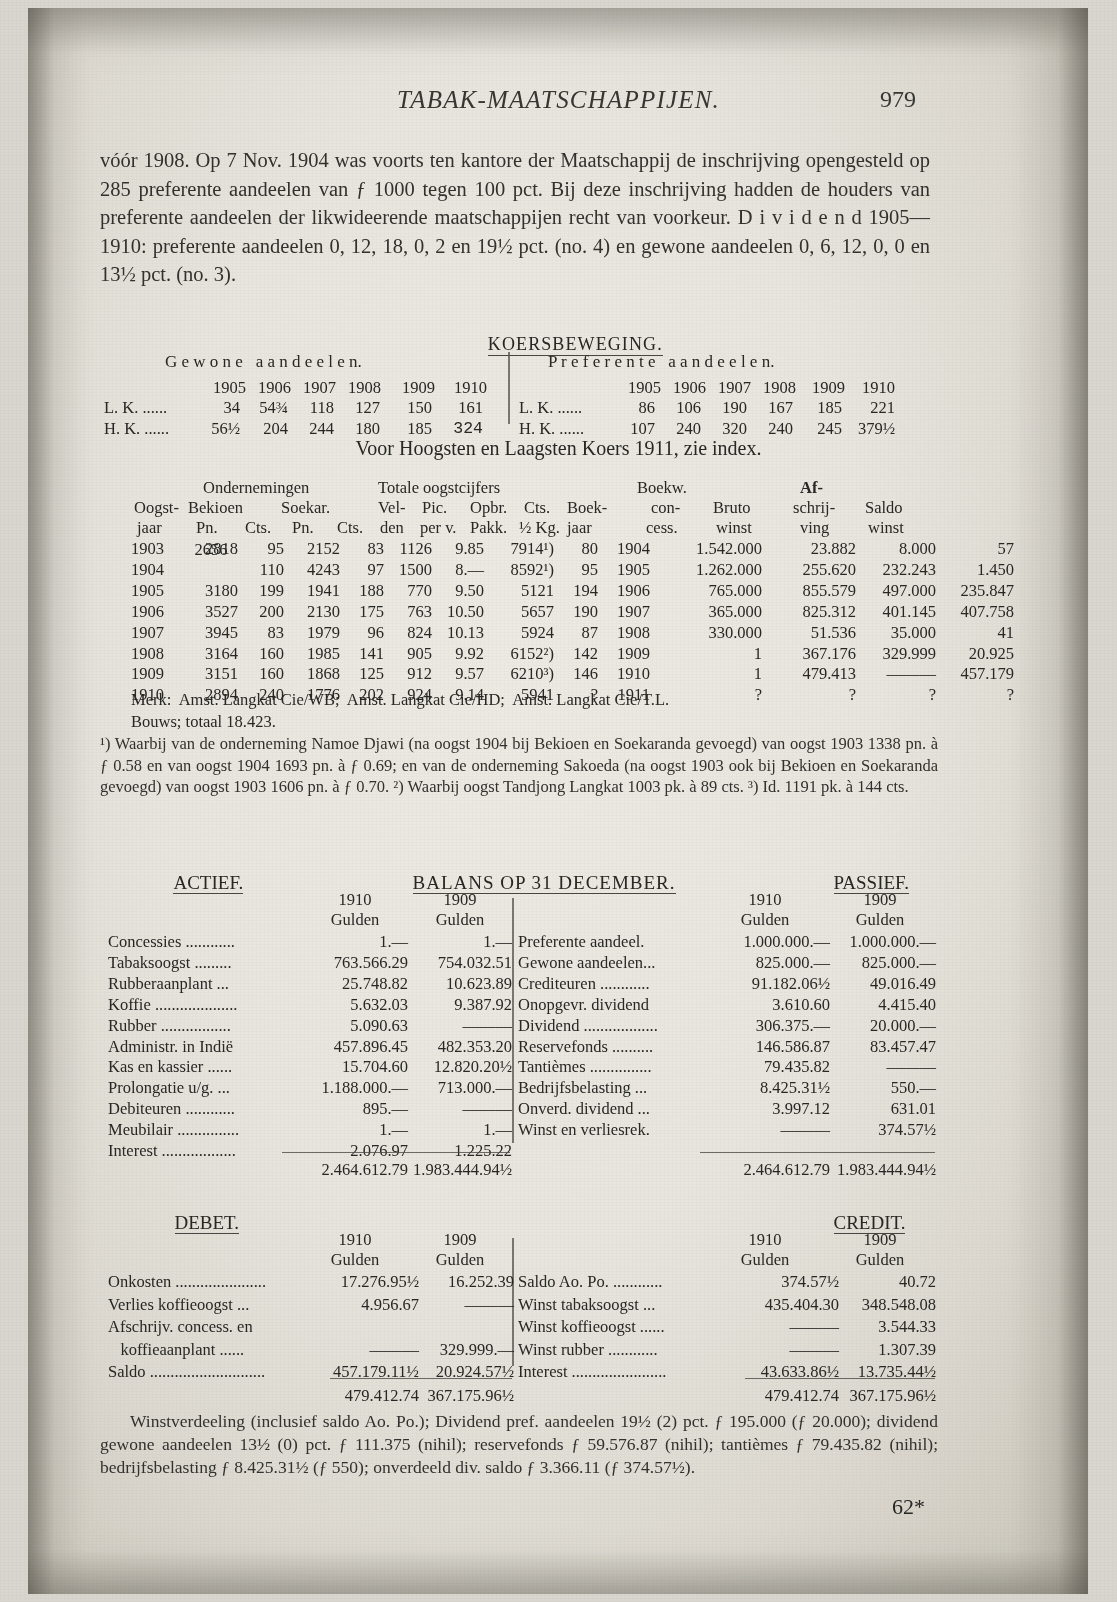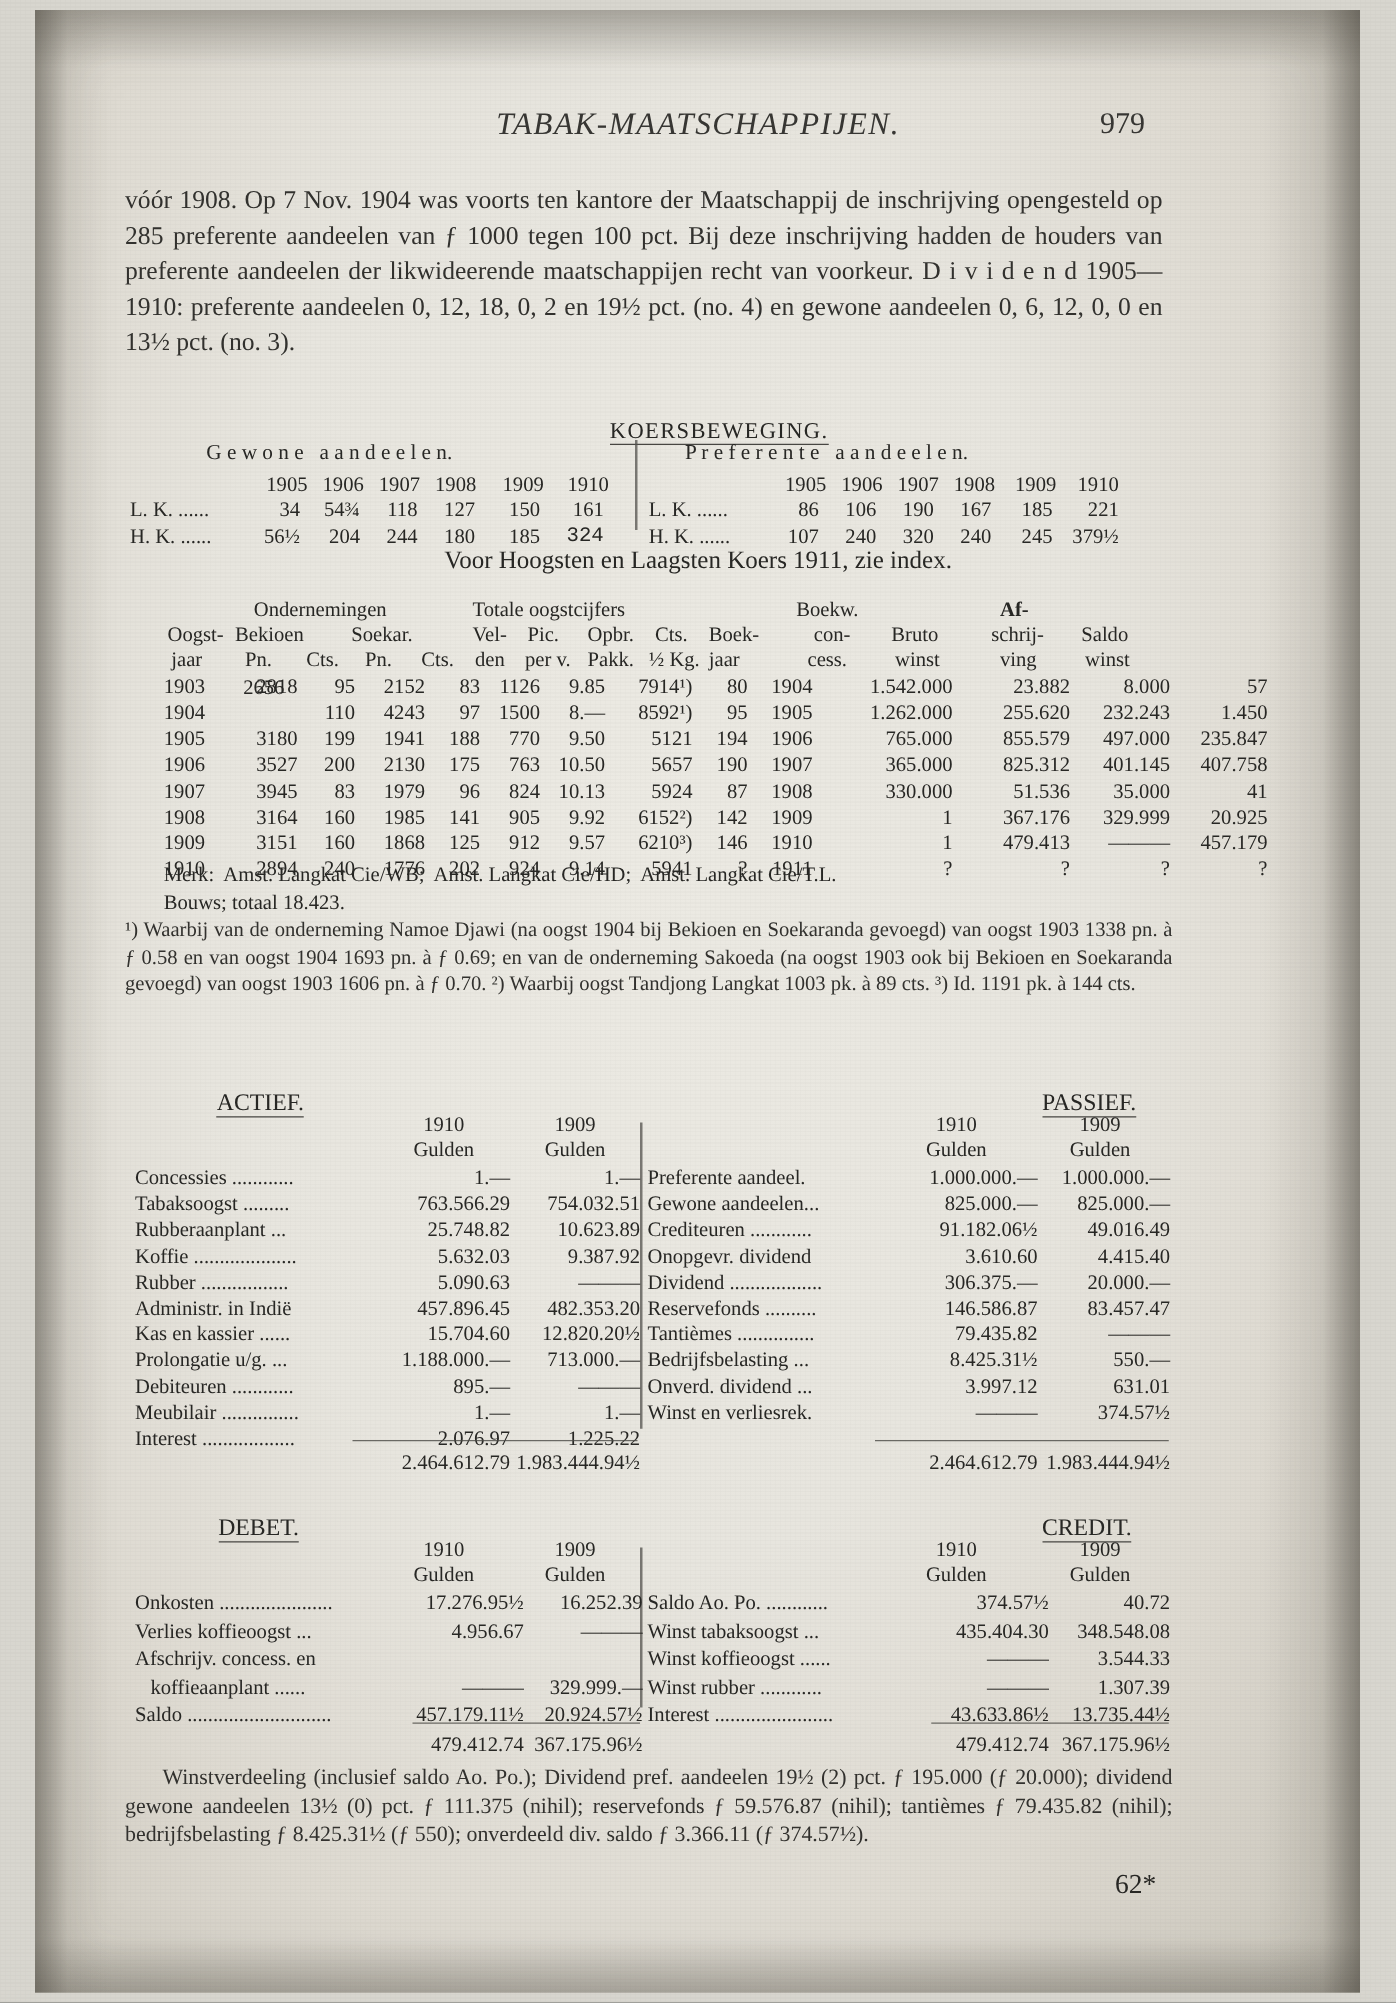--- a/index.html
+++ b/index.html
@@ -283,20 +283,23 @@
       </div>
 
     <div class="ab sm" style="left:131px;top:690px;">Merk:  Amst. Langkat Cie/WB;  Amst. Langkat Cie/HD;  Amst. Langkat Cie/T.L.</div>
     <div class="ab sm" style="left:131px;top:712px;">Bouws; totaal 18.423.</div>
 
     <div class="para" style="left:100px;top:733px;width:838px;font-size:16.5px;line-height:21.5px;">¹) Waarbij van de onderneming Namoe Djawi (na oogst 1904 bij Bekioen en Soekaranda gevoegd) van oogst 1903 1338 pn. à ƒ 0.58 en van oogst 1904 1693 pn. à ƒ 0.69; en van de onderneming Sakoeda (na oogst 1903 ook bij Bekioen en Soekaranda gevoegd) van oogst 1903 1606 pn. à ƒ 0.70.  ²) Waarbij oogst Tandjong Langkat 1003 pk. à 89 cts.  ³) Id. 1191 pk. à 144 cts.</div>
 
     <div class="ab" style="left:146px;top:850px;font-size:19px;">
       <span style="border-bottom:1px solid #4a4842;">ACTIEF.</span>
     </div>
+    <div class="ab" style="left:378px;top:850px;font-size:19px;letter-spacing:1px;">
+      <span style="border-bottom:1px solid #4a4842;">BALANS OP 31 DECEMBER.</span>
+    </div>
     <div class="ab" style="left:805px;top:850px;font-size:19px;">
       <span style="border-bottom:1px solid #4a4842;">PASSIEF.</span>
     </div>
 
     <div class="vline" style="left:512px;top:898px;height:245px;"></div>
 
     <div class="ab tb c" style="left:300px;top:890px;width:110px;">1910</div>
     <div class="ab tb c" style="left:410px;top:890px;width:100px;">1909</div>
     <div class="ab tb c" style="left:300px;top:910px;width:110px;">Gulden</div>
     <div class="ab tb c" style="left:410px;top:910px;width:100px;">Gulden</div>

